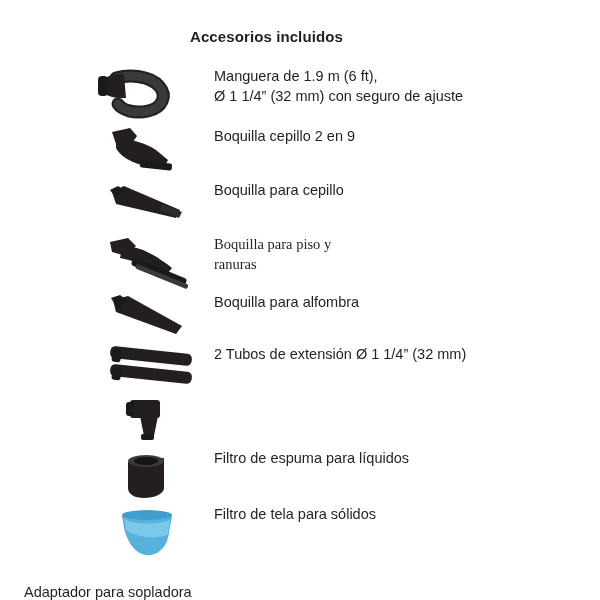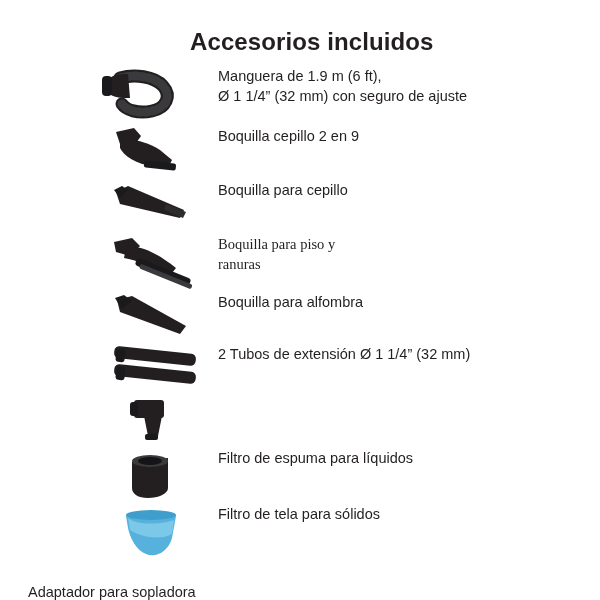--- a/index.html
+++ b/index.html
@@ -17,30 +17,31 @@
   .page {
     position: relative;
     width: 600px;
     height: 600px;
     box-sizing: border-box;
   }
   .title {
     position: absolute;
     left: 190px;
     top: 28px;
-    font-size: 24px;
+    font-size: 15px;
     font-weight: bold;
     letter-spacing: 0.1px;
     color: #231f20;
   }
   .list {
     position: absolute;
-    left: 16px;
+    left: 0;
     top: 66px;
     width: 479px;
+    padding-left: 12px;
   }
   .row {
     position: relative;
     display: flex;
     align-items: flex-start;
     width: 600px;
     box-sizing: border-box;
   }
   .icon-cell {
     width: 190px;

